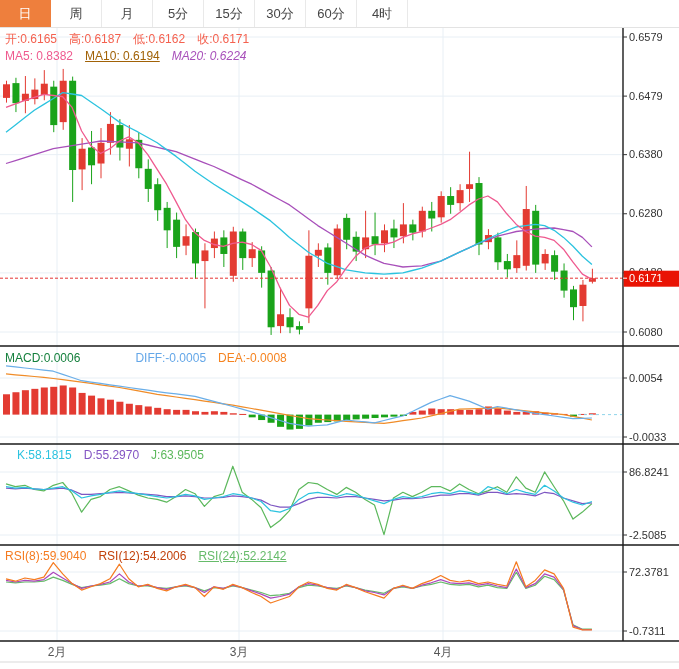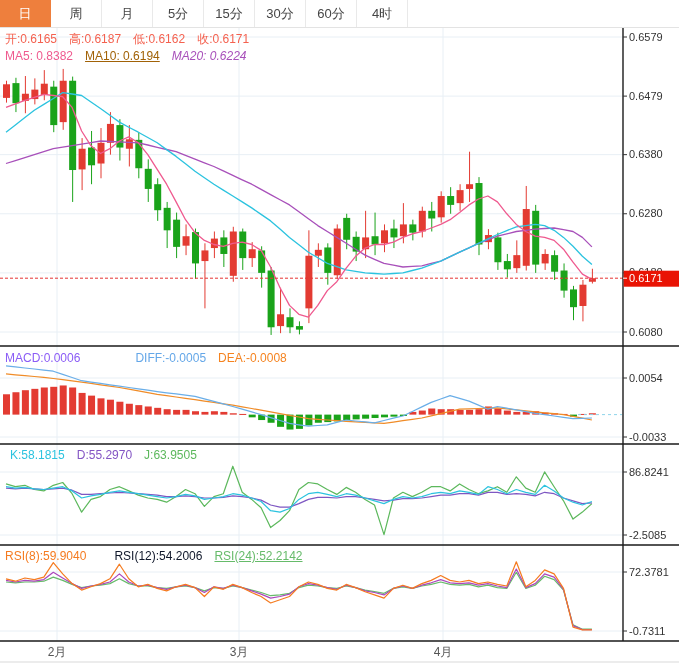--- a/index.html
+++ b/index.html
@@ -8,23 +8,23 @@
   .tabbar{position:absolute;top:0;left:0;width:679px;height:27px;display:flex;
           border-bottom:1px solid #e3e3e3;background:#fff;}
   .tab{width:51px;height:27px;line-height:27px;text-align:center;font-size:13px;
        color:#454545;border-right:1px solid #e9e9e9;cursor:pointer;box-sizing:border-box;}
   .tab.active{background:#ee7f3d;color:#fff;border-right:1px solid #ee7f3d;}
   svg{position:absolute;left:0;top:0;}
   .legend{position:absolute;font-size:12px;white-space:nowrap;z-index:5;}
   .legend span{margin-right:12px;}
   .c-ohlc{color:#f4614f;}
   .c-ma5{color:#ef5a8f;} .c-ma10{color:#a16207;text-decoration:underline;} .c-ma20{color:#a850ba;font-style:italic;}
-  .c-macd{color:#8b5cf6;} .c-diff{color:#64a7e8;margin-left:43px;} .c-dea{color:#f5831f;text-align:right;}
+  .c-macd{color:#15803d;} .c-diff{color:#64a7e8;margin-left:43px;} .c-dea{color:#f5831f;text-align:right;}
   .c-k{color:#2cc3df;} .c-d{color:#8455c4;} .c-j{color:#5cb85c;}
-  .c-r6{color:#f57b20;} .c-r12{color:#0f172a;margin-left:16px;} .c-r24{color:#66bb6a;text-decoration:underline;}
+  .c-r6{color:#f57b20;} .c-r12{color:#c2410c;} .c-r24{color:#66bb6a;text-decoration:underline;}
 </style>
 </head>
 <body>
 
 <div class="app">
   <div class="tabbar">
       <div class="tab active">日</div>
       <div class="tab">周</div>
       <div class="tab">月</div>
       <div class="tab">5分</div>
@@ -36,21 +36,21 @@
 
   <div class="legend" style="left:5px;top:31px;">
     <span class="c-ohlc">开:0.6165</span><span class="c-ohlc">高:0.6187</span><span class="c-ohlc">低:0.6162</span><span class="c-ohlc">收:0.6171</span>
   </div>
   <div class="legend" style="left:5px;top:49px;">
     <span class="c-ma5">MA5: 0.8382</span><span class="c-ma10">MA10: 0.6194</span><span class="c-ma20">MA20: 0.6224</span>
   </div>
   <div class="legend" style="left:5px;top:351px;">
     <span class="c-macd">MACD:0.0006</span><span class="c-diff">DIFF:-0.0005</span><span class="c-dea">DEA:-0.0008</span>
   </div>
-  <div class="legend" style="left:10px;top:448px;">
+  <div class="legend" style="left:17px;top:448px;">
     <span class="c-k">K:58.1815</span><span class="c-d">D:55.2970</span><span class="c-j">J:63.9505</span>
   </div>
   <div class="legend" style="left:5px;top:549px;">
     <span class="c-r6">RSI(8):59.9040</span><span class="c-r12">RSI(12):54.2006</span><span class="c-r24">RSI(24):52.2142</span>
   </div>
 
   <svg id="chart" width="679" height="669" viewBox="0 0 679 669">
       <line x1="0" y1="37" x2="623" y2="37" stroke="#e8eff5" stroke-width="1"></line>
       <line x1="0" y1="96.11823647294594" x2="623" y2="96.11823647294594" stroke="#e8eff5" stroke-width="1"></line>
       <line x1="0" y1="154.6452905811625" x2="623" y2="154.6452905811625" stroke="#e8eff5" stroke-width="1"></line>

